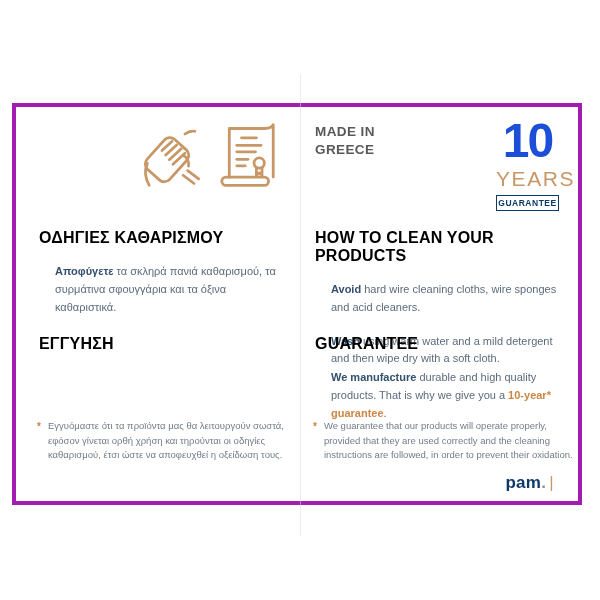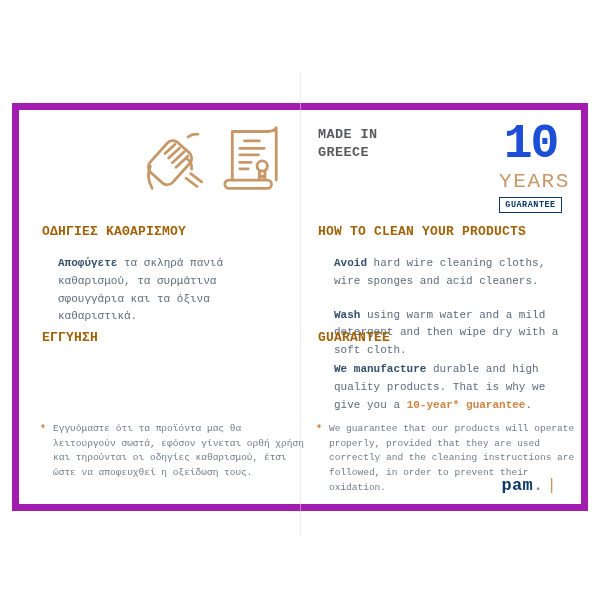--- a/index.html
+++ b/index.html
@@ -1,37 +1,37 @@
 <!DOCTYPE html>
 <html><head>
 <meta charset="utf-8">
 <style>
   html,body{margin:0;padding:0;background:#ffffff;}
   body{width:600px;height:600px;font-family:"Liberation Sans",sans-serif;-webkit-font-smoothing:antialiased;}
   .canvas{position:relative;width:600px;height:600px;background:#ffffff;overflow:hidden;}
 
   .fold-line{position:absolute;left:300px;top:74px;width:1px;height:462px;background:#dcdcdc;opacity:.55;z-index:2;pointer-events:none;}
 
-  .frame{position:absolute;left:12px;top:103px;width:562px;height:394px;border:7px solid #a21caf;background:transparent;z-index:1;font-family:Liberation Mono, monospace;}
+  .frame{position:absolute;left:12px;top:103px;width:562px;height:394px;border:4px solid #a21caf;background:transparent;z-index:1;}
 
   .icons{position:absolute;left:124px;top:13px;display:flex;align-items:flex-end;gap:12px;}
 
   .made-in{position:absolute;left:299px;top:16px;font-size:13.5px;font-weight:bold;color:#58595b;line-height:1.35;letter-spacing:.4px;}
 
   .badge{position:absolute;right:19px;top:12px;width:63px;text-align:center;}
   .badge-number{color:#1d4ed8;font-size:48px;font-weight:bold;line-height:.92;letter-spacing:-2px;}
   .badge-years{color:#c79767;font-size:21px;letter-spacing:1.6px;margin-top:4px;}
   .badge-guarantee{margin-top:4px;border:1.5px solid #0d3a69;color:#0d3a69;font-size:8.5px;font-weight:bold;letter-spacing:.5px;padding:2px 0;}
 
   .section{position:absolute;width:262px;}
   #sec-clean-gr{left:23px;top:110px;}
   #sec-guarantee-gr{left:23px;top:216px;}
   #sec-clean-en{left:299px;top:110px;width:258px;}
   #sec-guarantee-en{left:299px;top:216px;width:258px;}
-  .sec-heading{font-size:13px;font-weight:bold;color:#a16207;letter-spacing:.2px;margin:4px 0 7px 0;}
+  .sec-heading{font-size:16px;font-weight:bold;color:#000000;letter-spacing:.2px;margin:12px 0 7px 0;}
   .sec-body{font-size:11px;line-height:1.62;color:#5c6b7c;margin:16px;}
   .lead{font-weight:bold;color:#33506e;}
   .highlight{font-weight:bold;color:#cd8544;}
 
   .footnote{position:absolute;display:flex;gap:7px;font-size:9.5px;line-height:1.55;color:#717c8a;}
   #footnote-gr{left:21px;top:312px;width:268px;}
   #footnote-en{left:297px;top:312px;width:266px;}
   .footnote .marker{color:#c97f3f;font-weight:bold;font-size:10px;flex:0 0 auto;}
 
   .logo{position:absolute;right:24px;top:366px;font-size:17px;font-weight:bold;color:#0d3a69;letter-spacing:.3px;}

